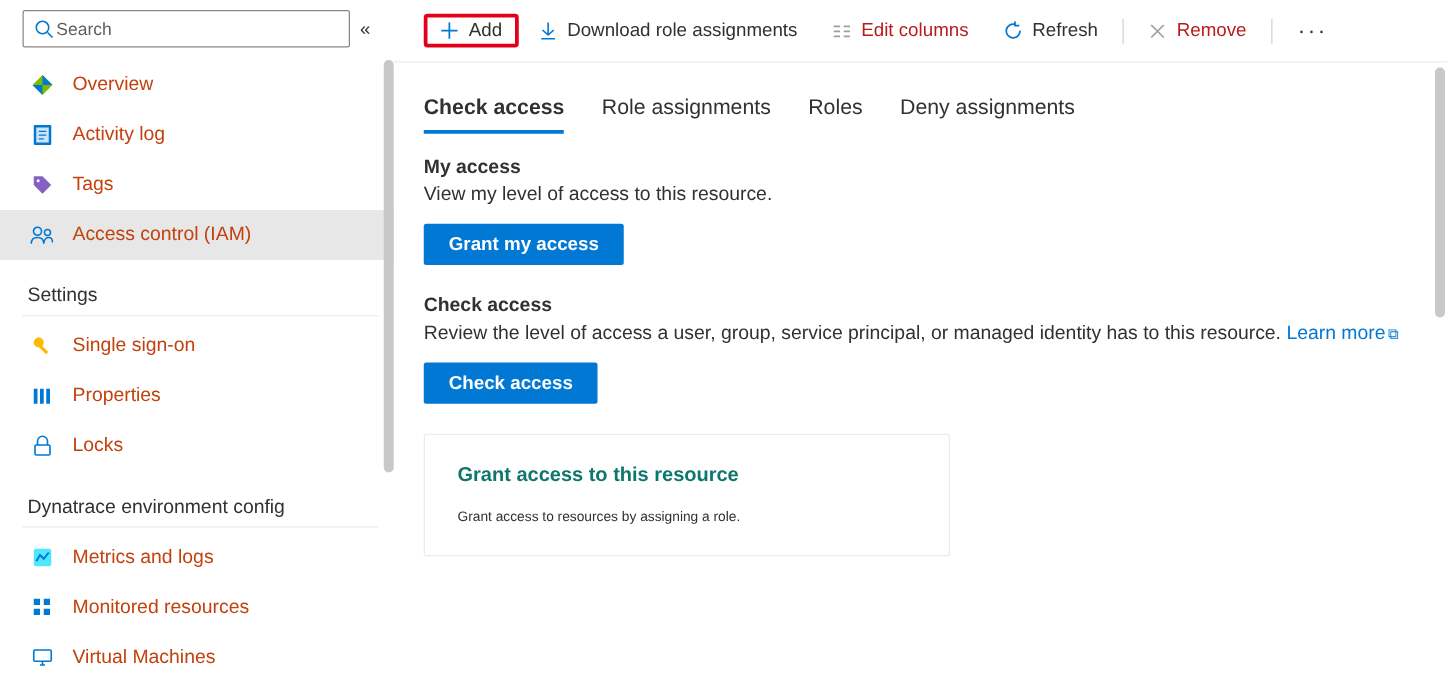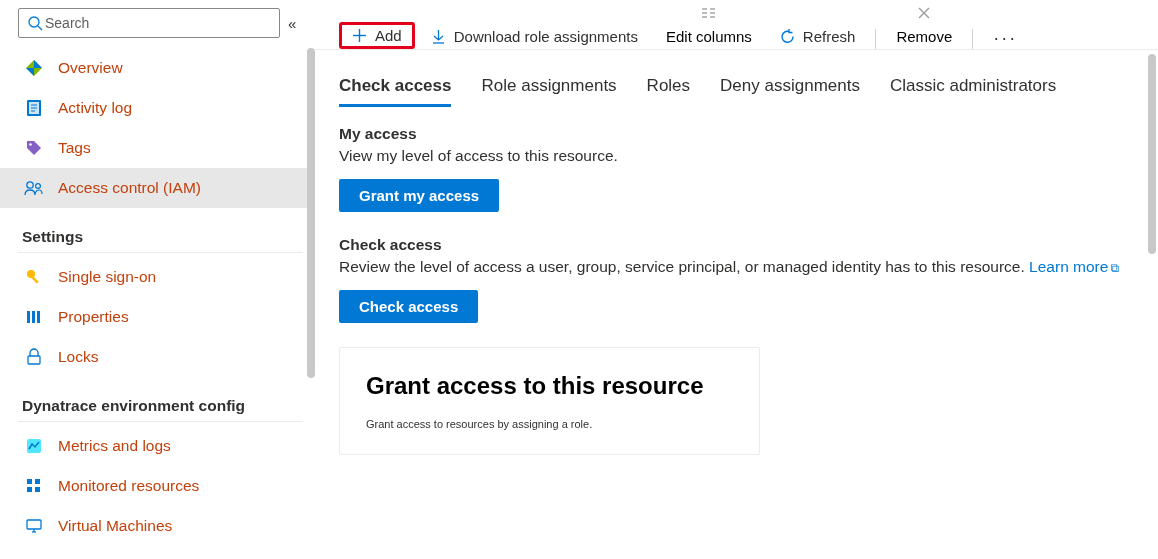--- a/index.html
+++ b/index.html
@@ -7,45 +7,45 @@
   .sidebar { width: 315px; height: 526px; padding: 8px 0 0 18px; position: relative; }
   .search-wrap { display: flex; align-items: center; gap: 8px; margin-bottom: 10px; }
   .search-box { display: flex; align-items: center; border: 1px solid #8a8886; border-radius: 2px; height: 30px; width: 262px; padding: 0 8px; }
   .search-box input { border: none; outline: none; font-size: 14px; flex: 1; color: #323130; }
   .search-box input::placeholder { color: #605e5c; }
   .collapse-chevrons { color: #323130; font-size: 15px; cursor: pointer; }
   .nav-list { margin-left: -18px; }
   .nav-item { display: flex; align-items: center; height: 40px; padding-left: 24px; font-size: 15.5px; color: #c2410c; cursor: pointer; }
   .nav-item.selected { background: #e7e7e7; }
   .nav-item .icon { width: 20px; height: 20px; margin-right: 14px; display: flex; align-items: center; justify-content: center; }
-  .section-header { font-size: 15.5px; font-weight: 700; color: #323130; padding: 10px 0 6px 4px; border-bottom: 1px solid #edebe9; margin: 10px 12px 4px 0; }
+  .section-header { font-size: 15.5px; font-weight: 400; color: #323130; padding: 10px 0 6px 4px; border-bottom: 1px solid #edebe9; margin: 10px 12px 4px 0; }
   .sidebar-scrollbar { position: absolute; right: 0; top: 48px; width: 8px; height: 330px; background: #c8c8c8; border-radius: 4px; }
 
   .main { flex: 1; height: 559px; display: flex; flex-direction: column; position: relative; }
-  .toolbar { display: flex; align-items: flex-end; height: 50px; padding-left: 24px; border-bottom: 1px solid #edebe9; gap: 4px; }
+  .toolbar { display: flex; align-items: center; height: 50px; padding-left: 24px; border-bottom: 1px solid #edebe9; gap: 4px; }
   .toolbar-item { display: flex; align-items: center; gap: 8px; padding: 4px 12px; font-size: 15px; color: #323130; cursor: pointer; }
   .toolbar-item.highlighted { border: 3px solid #e3001b; border-radius: 3px; padding: 2px 10px; }
-  .toolbar-item.disabled { color: #000000; cursor: default; flex-direction: column; }
+  .toolbar-item.disabled { color: #b91c1c; cursor: default; }
   .toolbar-sep { width: 1px; height: 20px; background: #d1d1d1; margin: 0 4px; }
   .overflow { color: #323130; font-size: 18px; letter-spacing: 2px; padding: 0 12px; cursor: pointer; }
 
   .tabs { display: flex; gap: 30px; padding: 26px 0 0 24px; }
   .tab { font-size: 17px; color: #323130; padding-bottom: 8px; cursor: pointer; }
   .tab.active { font-weight: 600; border-bottom: 3px solid #0078d4; }
 
   .content { padding: 18px 34px 0 24px; }
   .sec-title { font-size: 15.5px; font-weight: 700; color: #323130; margin: 0 0 4px 0; }
   .sec-desc { font-size: 15.5px; color: #323130; margin: 0 0 14px 0; }
   .section { margin-bottom: 24px; }
   .btn-primary { background: #0078d4; color: #fff; border: none; font-size: 15px; font-weight: 600; padding: 8px 20px; border-radius: 2px; cursor: pointer; }
   .link { color: #0078d4; text-decoration: none; cursor: pointer; }
   .ext-icon { font-size: 12px; color: #0078d4; margin-left: 2px; }
 
   .card { border: 1px solid #edebe9; border-radius: 2px; padding: 24px 26px; width: 421px; }
-  .card-title { font-size: 24px; font-weight: 600; color: #000000; margin: 0 0 18px 0; }
+  .card-title { font-size: 16px; font-weight: 600; color: #0f766e; margin: 0 0 18px 0; }
   .card-desc { font-size: 11px; color: #323130; margin: 0; }
 
   .main-scrollbar { position: absolute; right: 2px; top: 54px; width: 8px; height: 200px; background: #c8c8c8; border-radius: 4px; }
 
   svg { display: block; }
 </style>
 </head>
 <body>
 
 <div class="sidebar">
@@ -231,21 +231,20 @@
     </div>
     <div class="toolbar-sep"></div>
     <div class="overflow">···</div>
   </div>
 
   <div class="tabs">
     <div class="tab active">Check access</div>
     <div class="tab">Role assignments</div>
     <div class="tab">Roles</div>
     <div class="tab">Deny assignments</div>
-    <div class="tab">Classic administrators</div>
   </div>
 
   <div class="content">
     <div class="section">
       <p class="sec-title">My access</p>
       <p class="sec-desc">View my level of access to this resource.</p>
       <button class="btn-primary">Grant my access</button>
     </div>
 
     <div class="section">

